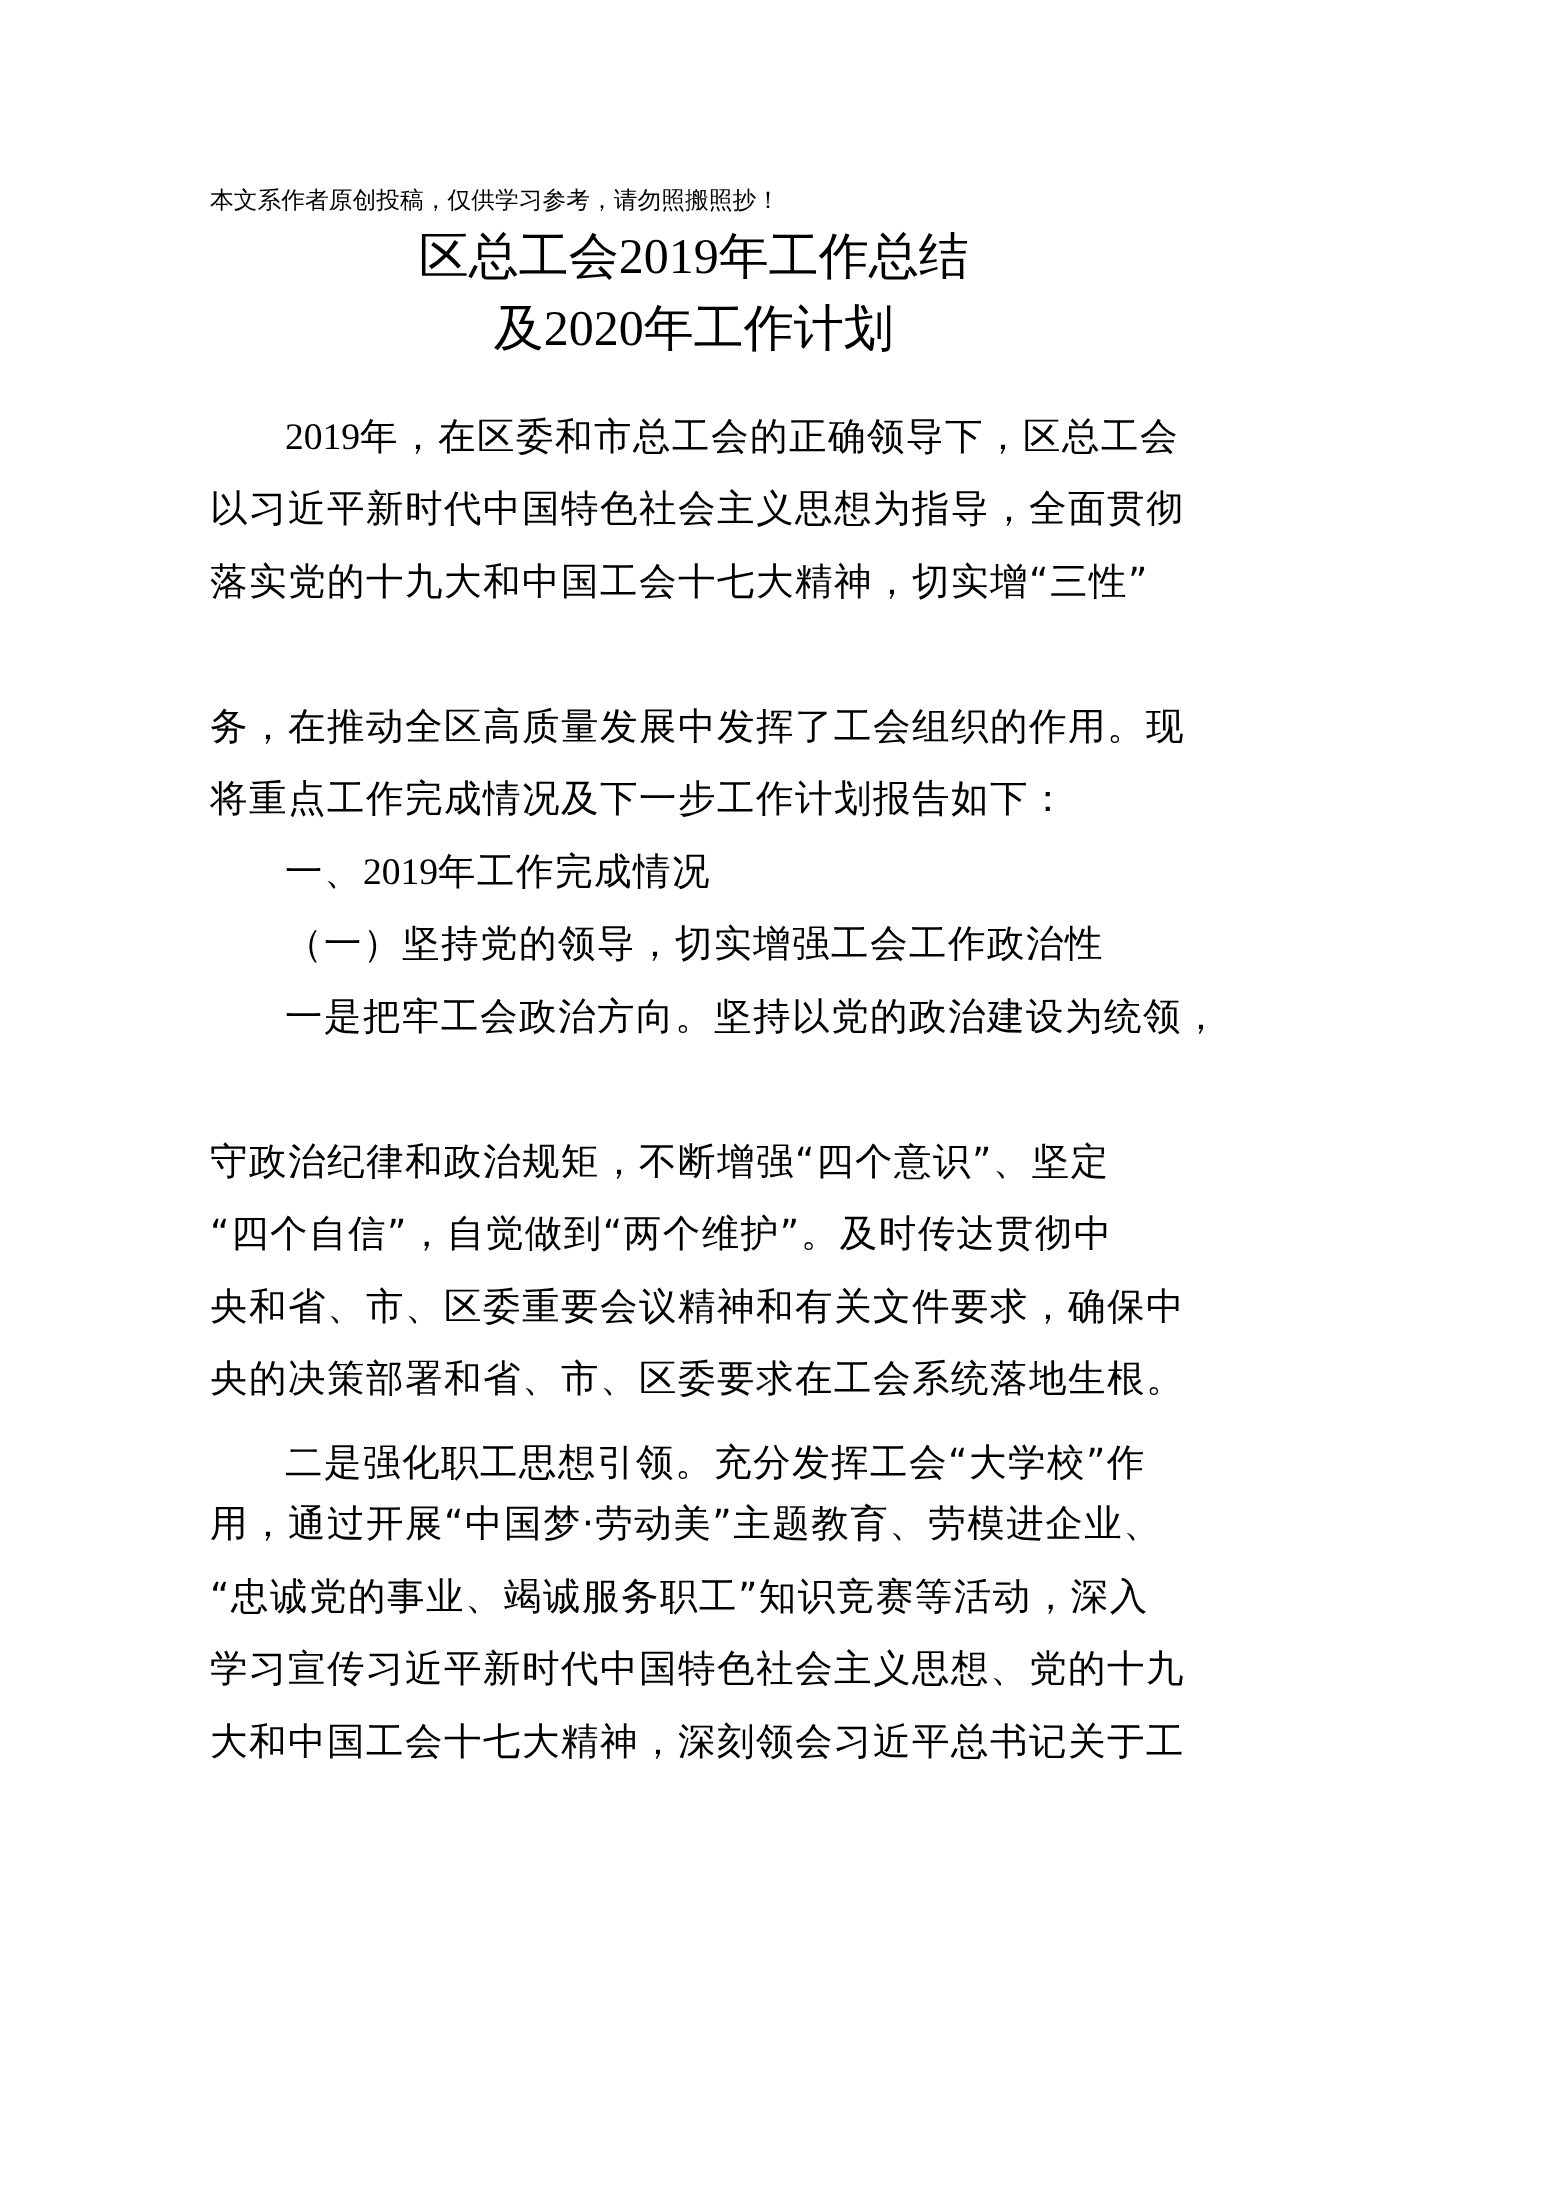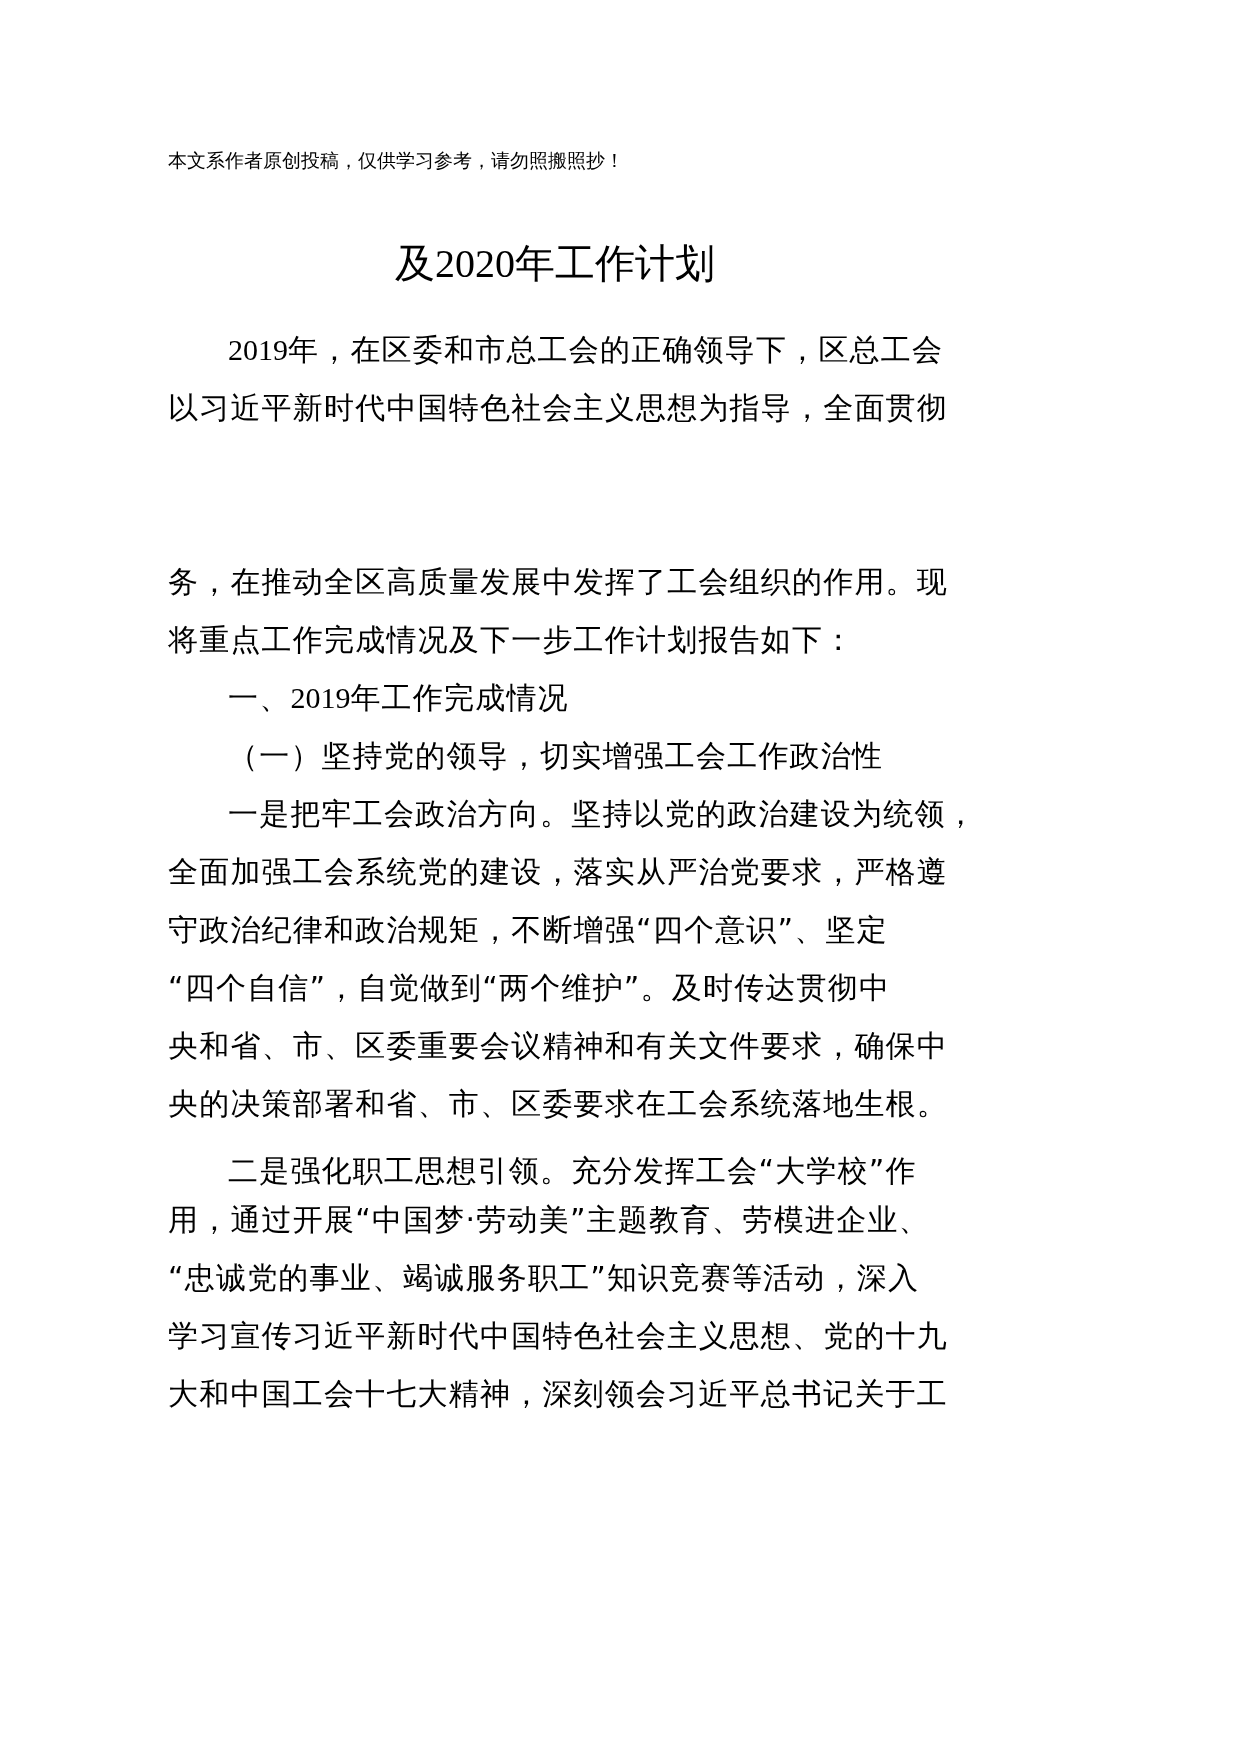--- a/index.html
+++ b/index.html
@@ -59,34 +59,35 @@
       letter-spacing: 0;
     }
   </style>
 </head>
 <body>
 
 <div class="page">
 
   <div class="note">本文系作者原创投稿，仅供学习参考，请勿照搬照抄！</div>
 
+  <div class="title title-1"><span>区总工会</span><span class="num">2019</span><span>年工作总结</span></div>
 
   <div class="title title-2"><span>及</span><span class="num">2020</span><span>年工作计划</span></div>
 
   <div class="line indent" style="top:330px"><span class="num">2019</span><span>年，在区委和市总工会的正确领导下，区总工会</span></div>
   <div class="line" style="top:388px">以习近平新时代中国特色社会主义思想为指导，全面贯彻</div>
+  <div class="line" style="top:446px">落实党的十九大和中国工会十七大精神，切实增“三性”</div>
   <div class="line" style="top:562px">务，在推动全区高质量发展中发挥了工会组织的作用。现</div>
   <div class="line" style="top:620px">将重点工作完成情况及下一步工作计划报告如下：</div>
 
   <div class="line indent" style="top:678px"><span>一、</span><span class="num">2019</span><span>年工作完成情况</span></div>
 
   <div class="line indent" style="top:736px">（一）坚持党的领导，切实增强工会工作政治性</div>
 
   <div class="line indent" style="top:794px">一是把牢工会政治方向。坚持以党的政治建设为统领，</div>
-  <div class="line" style="top:852px">全面加强工会系统党的建设，落实从严治党要求，严格遵</div>
   <div class="line" style="top:910px">守政治纪律和政治规矩，不断增强“四个意识”、坚定</div>
   <div class="line" style="top:968px">“四个自信”，自觉做到“两个维护”。及时传达贯彻中</div>
   <div class="line" style="top:1026px">央和省、市、区委重要会议精神和有关文件要求，确保中</div>
   <div class="line" style="top:1084px">央的决策部署和省、市、区委要求在工会系统落地生根。</div>
 
   <div class="line indent" style="top:1151px">二是强化职工思想引领。充分发挥工会“大学校”作</div>
   <div class="line" style="top:1200px">用，通过开展“中国梦·劳动美”主题教育、劳模进企业、</div>
   <div class="line" style="top:1258px">“忠诚党的事业、竭诚服务职工”知识竞赛等活动，深入</div>
   <div class="line" style="top:1316px">学习宣传习近平新时代中国特色社会主义思想、党的十九</div>
   <div class="line" style="top:1374px">大和中国工会十七大精神，深刻领会习近平总书记关于工</div>

